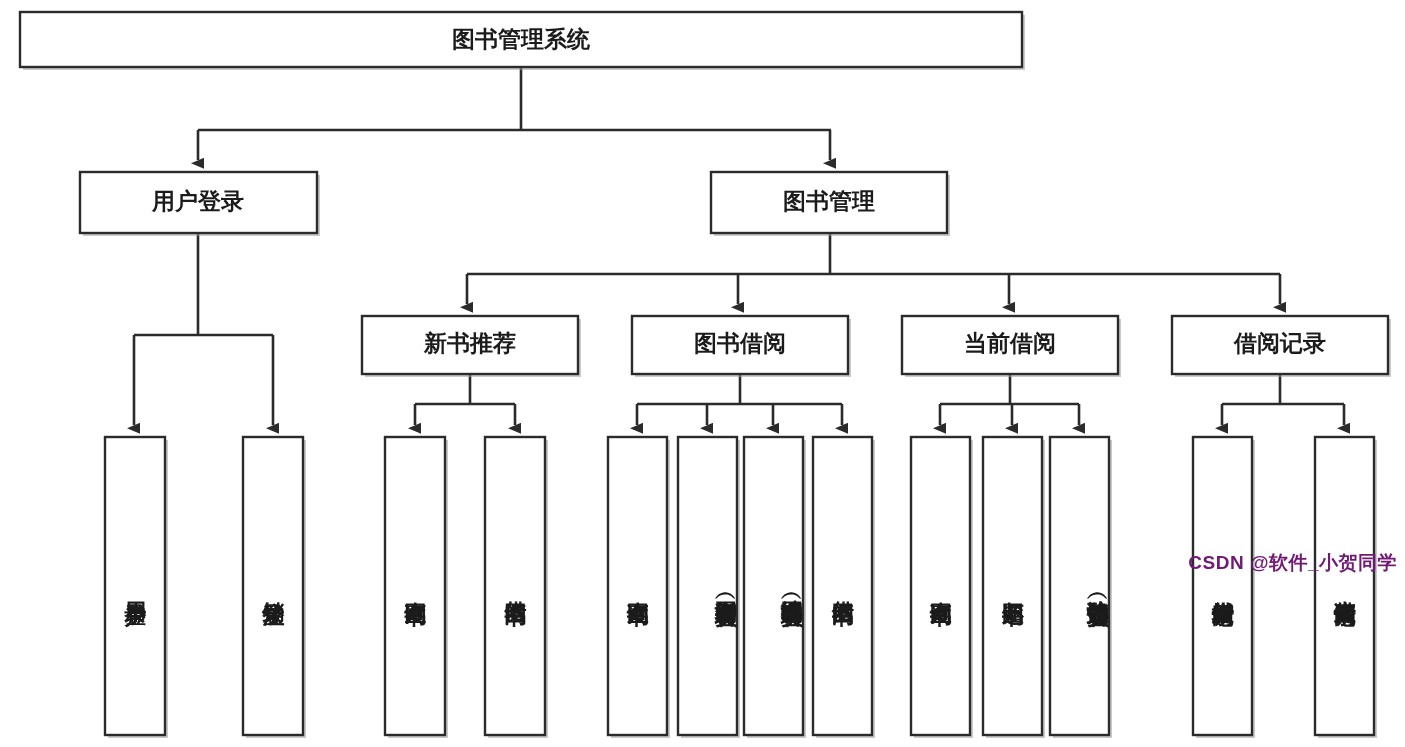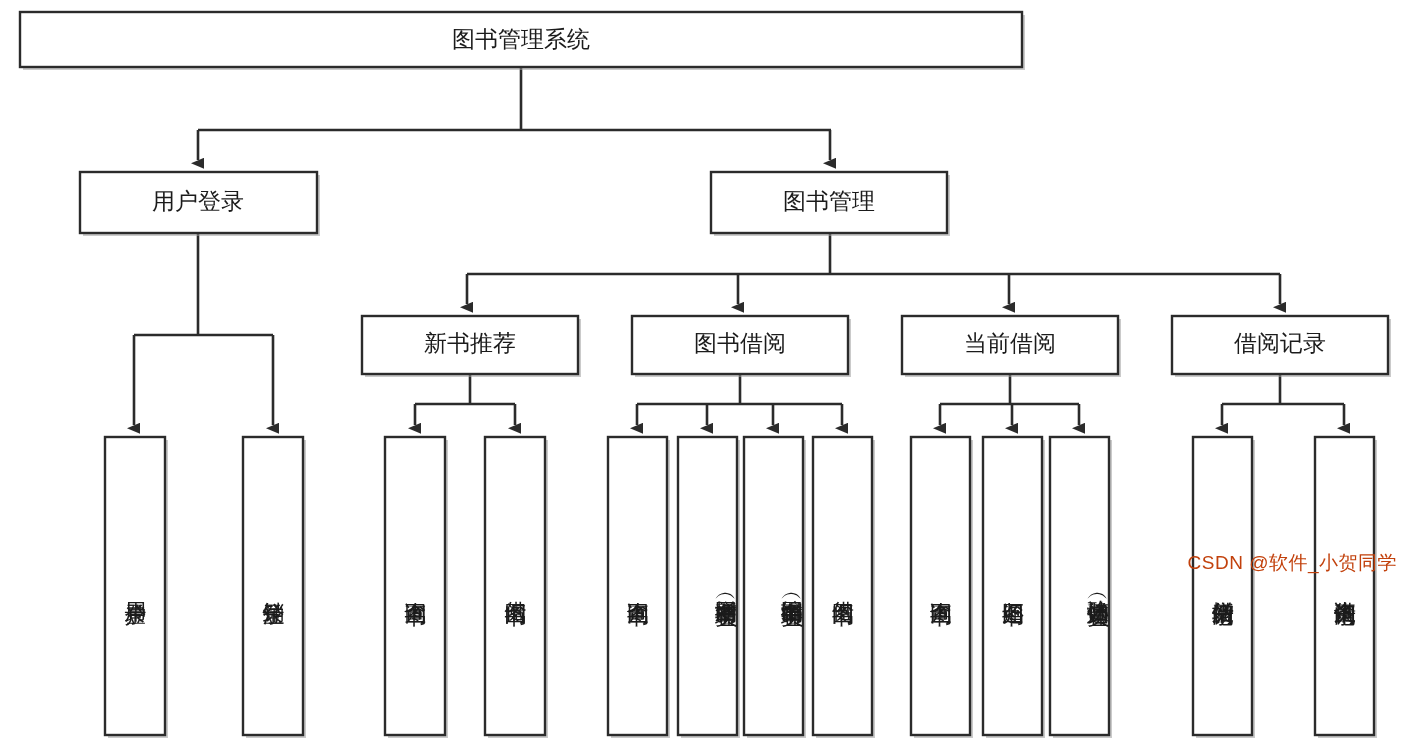--- a/index.html
+++ b/index.html
@@ -11,20 +11,21 @@
     width: 1405px;
     height: 747px;
     font-family: "Liberation Sans", "DejaVu Sans", sans-serif;
     overflow: hidden;
     position: relative;
   }
   #diagram-root {
     position: relative;
     width: 1405px;
     height: 582px;
+    font-weight: bold;
   }
   svg#tree-svg {
     position: absolute;
     top: 0;
     left: 0;
     width: 1405px;
     height: 747px;
   }
   .node-box {
     fill: #ffffff;
@@ -67,21 +68,21 @@
     text-align: center;
     white-space: nowrap;
     pointer-events: none;
   }
   .watermark {
     position: absolute;
     right: 8px;
     bottom: 6px;
     font-family: "Liberation Sans", "DejaVu Sans", sans-serif;
     font-size: 19px;
-    color: #c2410c;
+    color: #701a75;
     letter-spacing: 0.5px;
     white-space: nowrap;
     margin-left: 42px;
   }
 </style>
 </head>
 <body>
 
 <div id="diagram-root">
 

